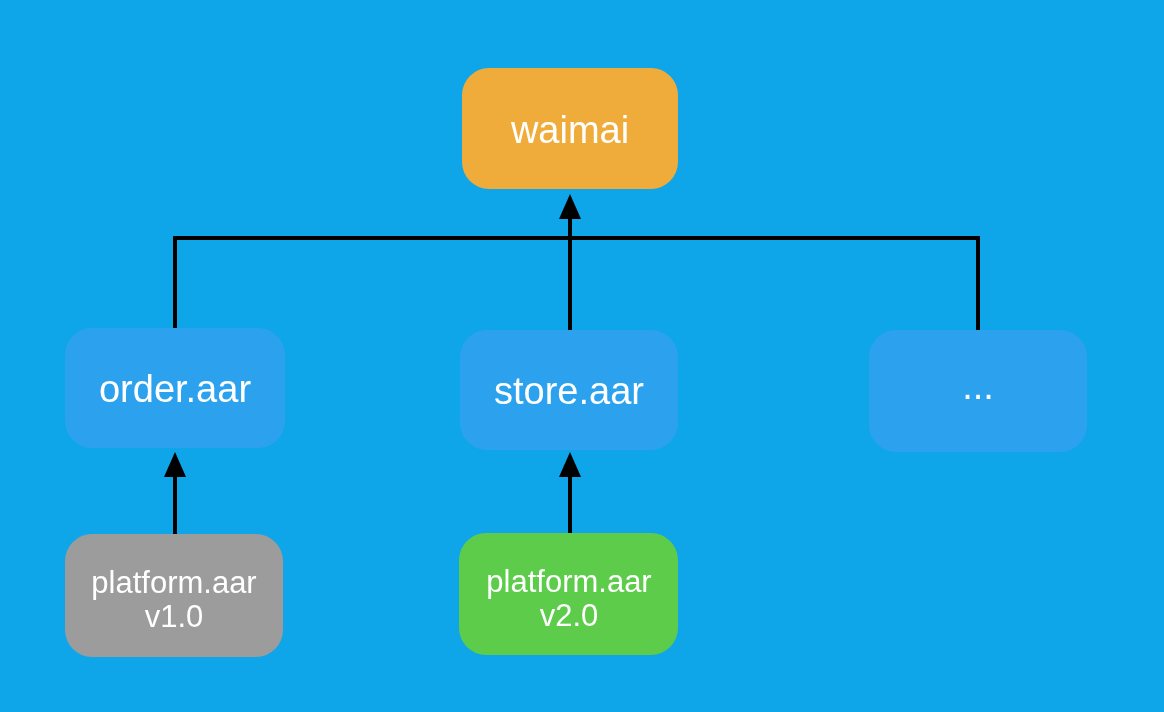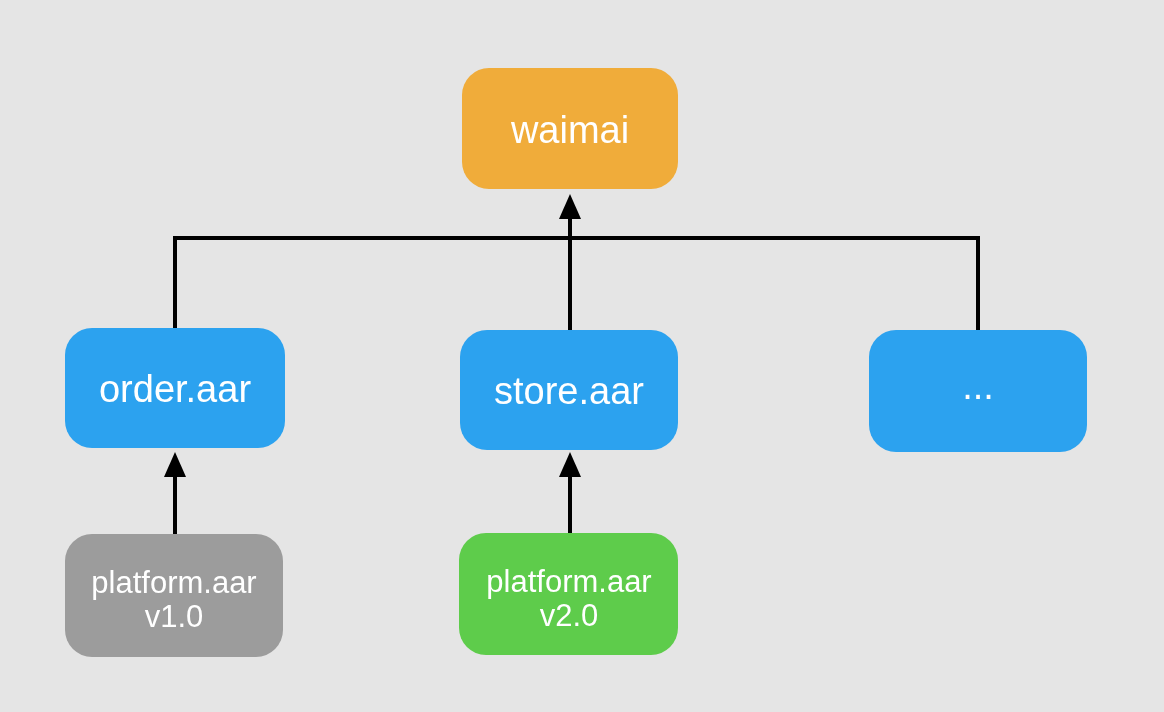--- a/index.html
+++ b/index.html
@@ -7,21 +7,21 @@
     padding: 0;
     background: #ffffff;
     width: 1164px;
     height: 712px;
     overflow: hidden;
   }
   .canvas {
     position: relative;
     width: 1164px;
     height: 712px;
-    background: #e5e5e5;
+    background: #0ea5e9;
   }
   svg text {
     fill: #ffffff;
     font-family: "Liberation Sans", sans-serif;
     text-anchor: middle;
     dominant-baseline: central;
     font-weight: 400;
   }
   .fs-lg { font-size: 38px; }
   .fs-sm { font-size: 31px; }

